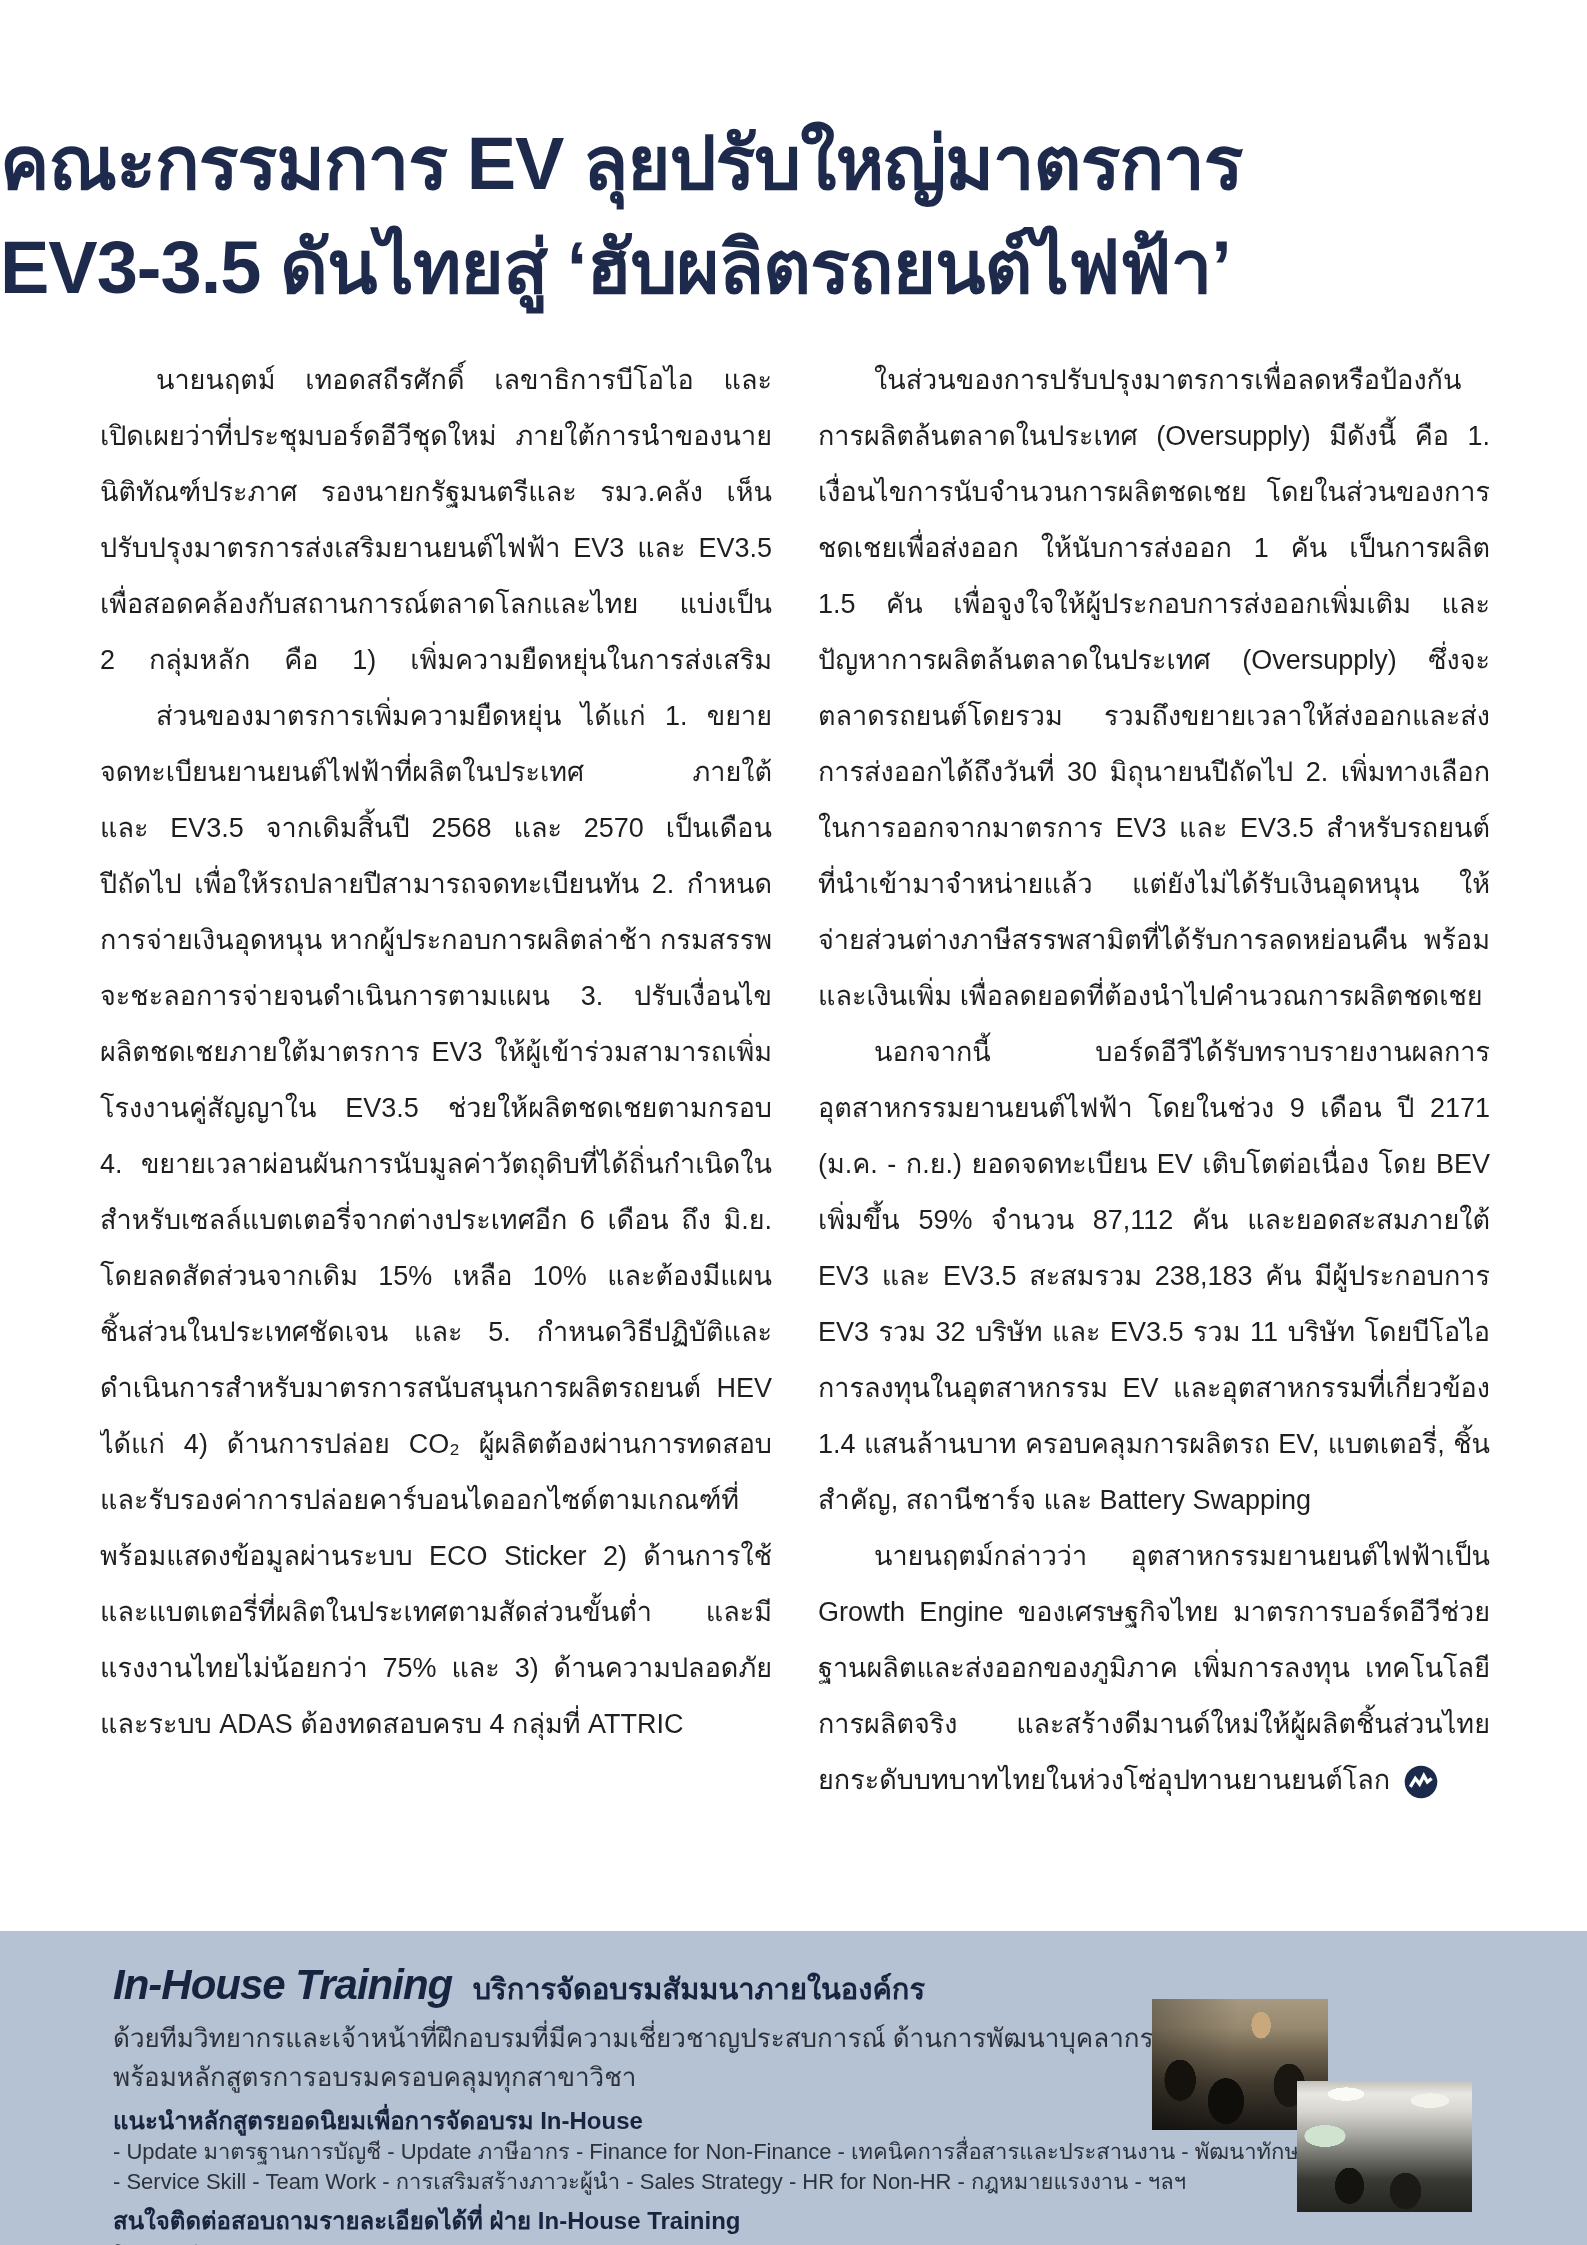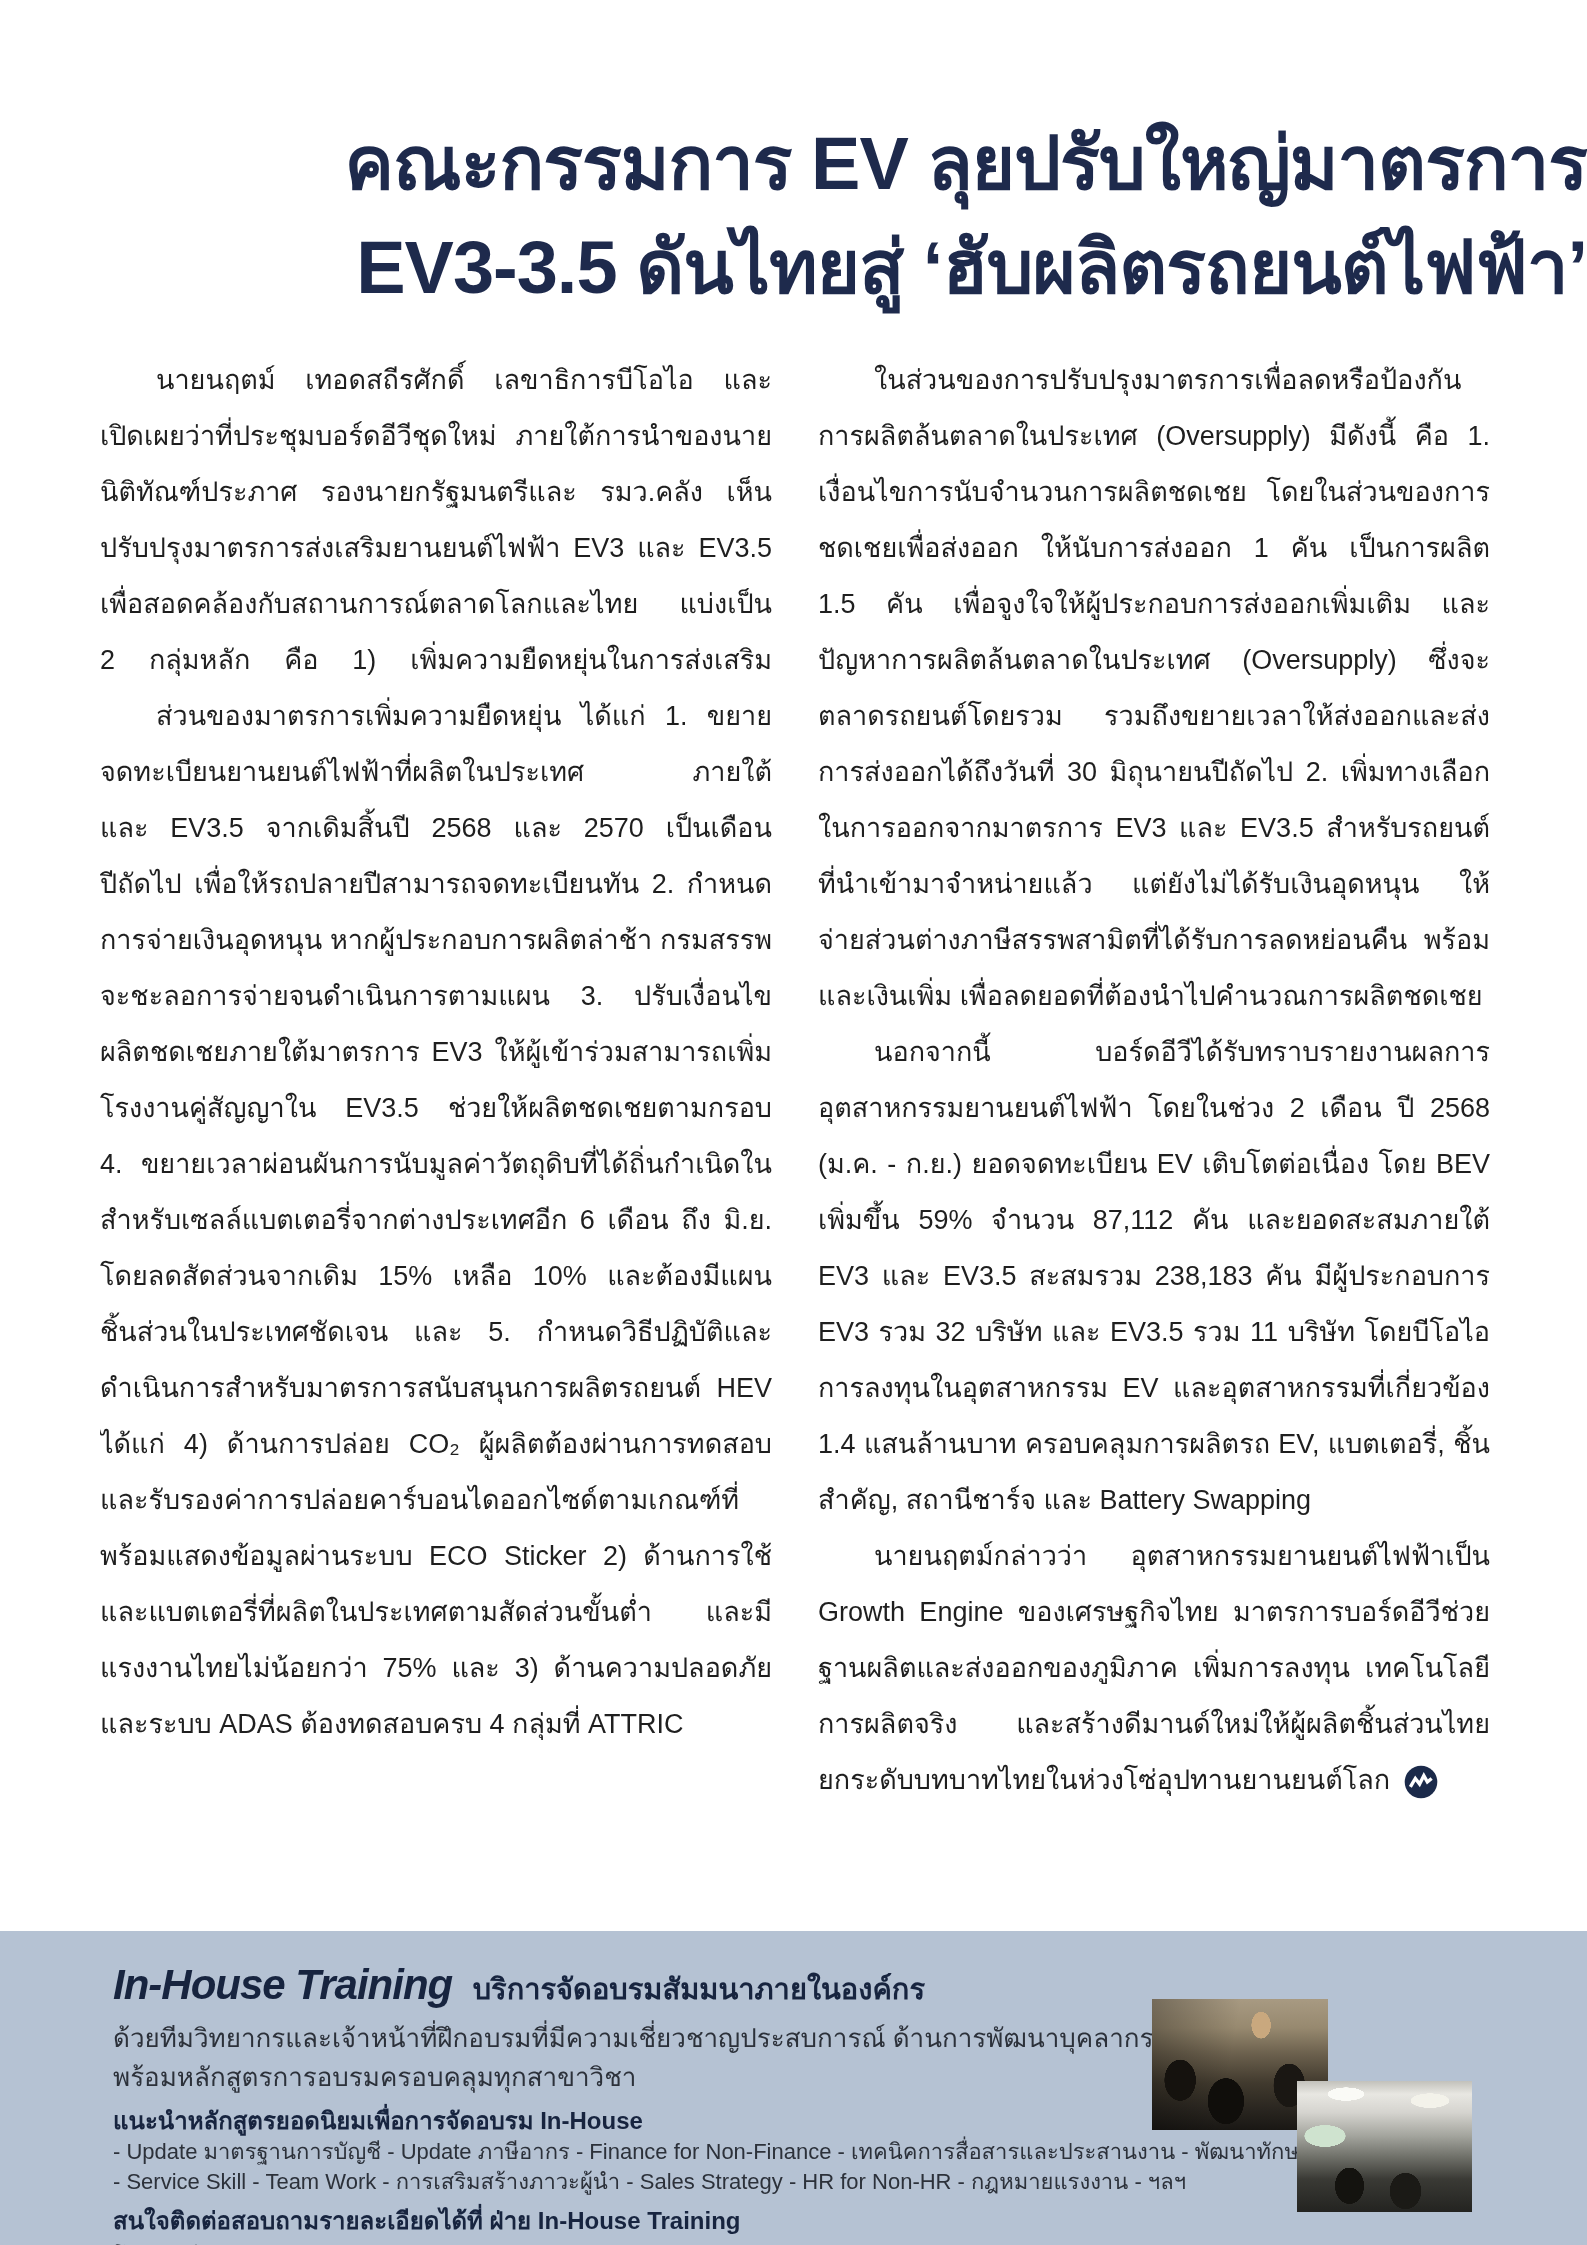--- a/index.html
+++ b/index.html
@@ -14,21 +14,21 @@
   .page{
     position:relative;
     width:1587px;height:2245px;
     background:#ffffff;
     overflow:hidden;
     font-family:"Liberation Sans","DejaVu Sans",sans-serif;
   }
   
   .headline{
     position:absolute;top:112px;left:0;right:0;
-    text-align:right;
+    text-align:left;
     color:var(--title-navy);
     font-weight:bold;
     font-size:74px;
     line-height:104px;
     letter-spacing:-1px;
   }
   
   .columns{
     position:absolute;top:352px;left:100px;
     width:1390px;
@@ -146,21 +146,21 @@
         <div class="line"><span>ชดเชยเพื่อส่งออก ให้นับการส่งออก 1 คัน เป็นการผลิตชดเชย</span></div>
         <div class="line"><span>1.5 คัน เพื่อจูงใจให้ผู้ประกอบการส่งออกเพิ่มเติม และป้องกัน</span></div>
         <div class="line"><span>ปัญหาการผลิตล้นตลาดในประเทศ (Oversupply) ซึ่งจะกระทบต่อ</span></div>
         <div class="line"><span>ตลาดรถยนต์โดยรวม รวมถึงขยายเวลาให้ส่งออกและส่งหลักฐาน</span></div>
         <div class="line"><span>การส่งออกได้ถึงวันที่ 30 มิถุนายนปีถัดไป 2. เพิ่มทางเลือก</span></div>
         <div class="line"><span>ในการออกจากมาตรการ EV3 และ EV3.5 สำหรับรถยนต์ไฟฟ้า</span></div>
         <div class="line"><span>ที่นำเข้ามาจำหน่ายแล้ว แต่ยังไม่ได้รับเงินอุดหนุน ให้สามารถ</span></div>
         <div class="line"><span>จ่ายส่วนต่างภาษีสรรพสามิตที่ได้รับการลดหย่อนคืน พร้อมเบี้ยปรับ</span></div>
         <div class="line end"><span>และเงินเพิ่ม เพื่อลดยอดที่ต้องนำไปคำนวณการผลิตชดเชย</span></div>
         <div class="line indent"><span>นอกจากนี้ บอร์ดอีวีได้รับทราบรายงานผลการสนับสนุน</span></div>
-        <div class="line"><span>อุตสาหกรรมยานยนต์ไฟฟ้า โดยในช่วง 2 เดือน ปี 2568</span></div>
+        <div class="line"><span>อุตสาหกรรมยานยนต์ไฟฟ้า โดยในช่วง 9 เดือน ปี 2171</span></div>
         <div class="line"><span>(ม.ค. - ก.ย.) ยอดจดทะเบียน EV เติบโตต่อเนื่อง โดย BEV</span></div>
         <div class="line"><span>เพิ่มขึ้น 59% จำนวน 87,112 คัน และยอดสะสมภายใต้มาตรการ</span></div>
         <div class="line"><span>EV3 และ EV3.5 สะสมรวม 238,183 คัน มีผู้ประกอบการเข้าร่วม</span></div>
         <div class="line"><span>EV3 รวม 32 บริษัท และ EV3.5 รวม 11 บริษัท โดยบีโอไอสนับสนุน</span></div>
         <div class="line"><span>การลงทุนในอุตสาหกรรม EV และอุตสาหกรรมที่เกี่ยวข้องรวม</span></div>
         <div class="line"><span>1.4 แสนล้านบาท ครอบคลุมการผลิตรถ EV, แบตเตอรี่, ชิ้นส่วน</span></div>
         <div class="line end"><span>สำคัญ, สถานีชาร์จ และ Battery Swapping</span></div>
         <div class="line indent"><span>นายนฤตม์กล่าวว่า อุตสาหกรรมยานยนต์ไฟฟ้าเป็น New</span></div>
         <div class="line"><span>Growth Engine ของเศรษฐกิจไทย มาตรการบอร์ดอีวีช่วยสร้าง</span></div>
         <div class="line"><span>ฐานผลิตและส่งออกของภูมิภาค เพิ่มการลงทุน เทคโนโลยี</span></div>

